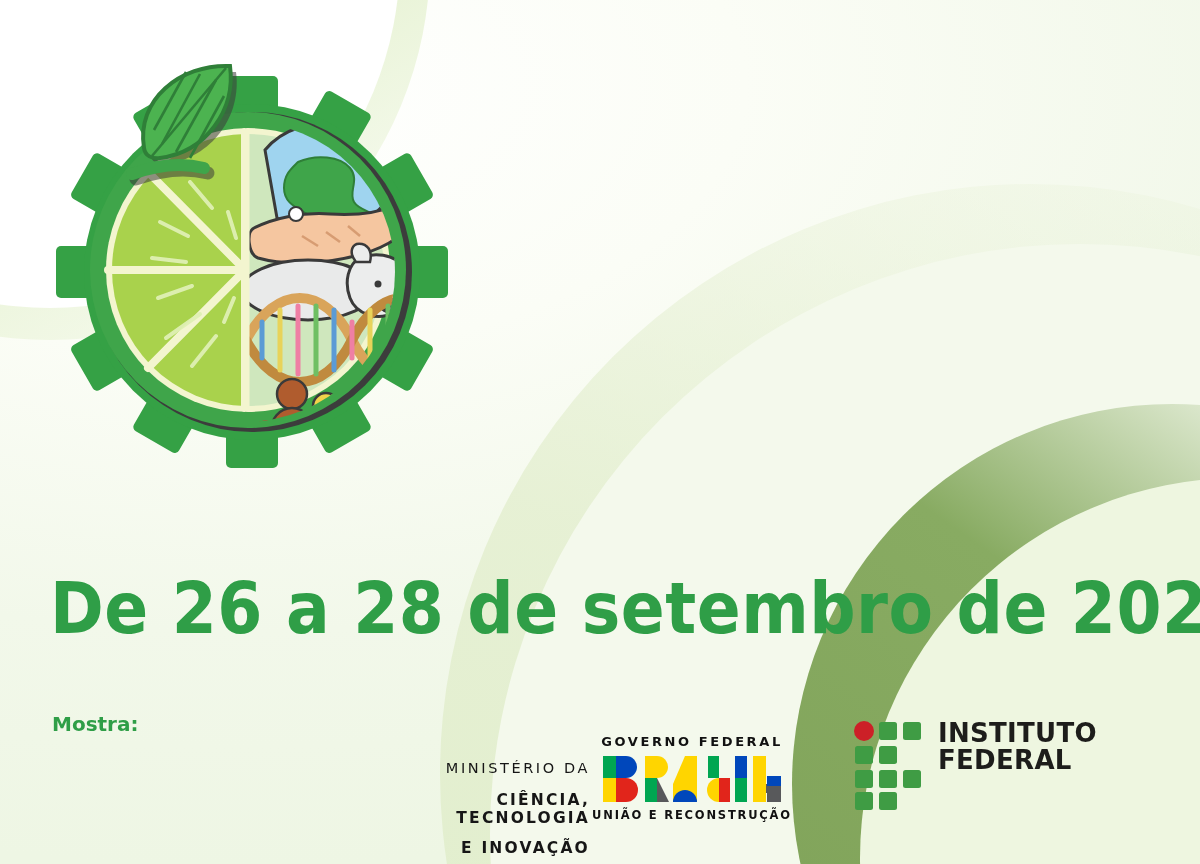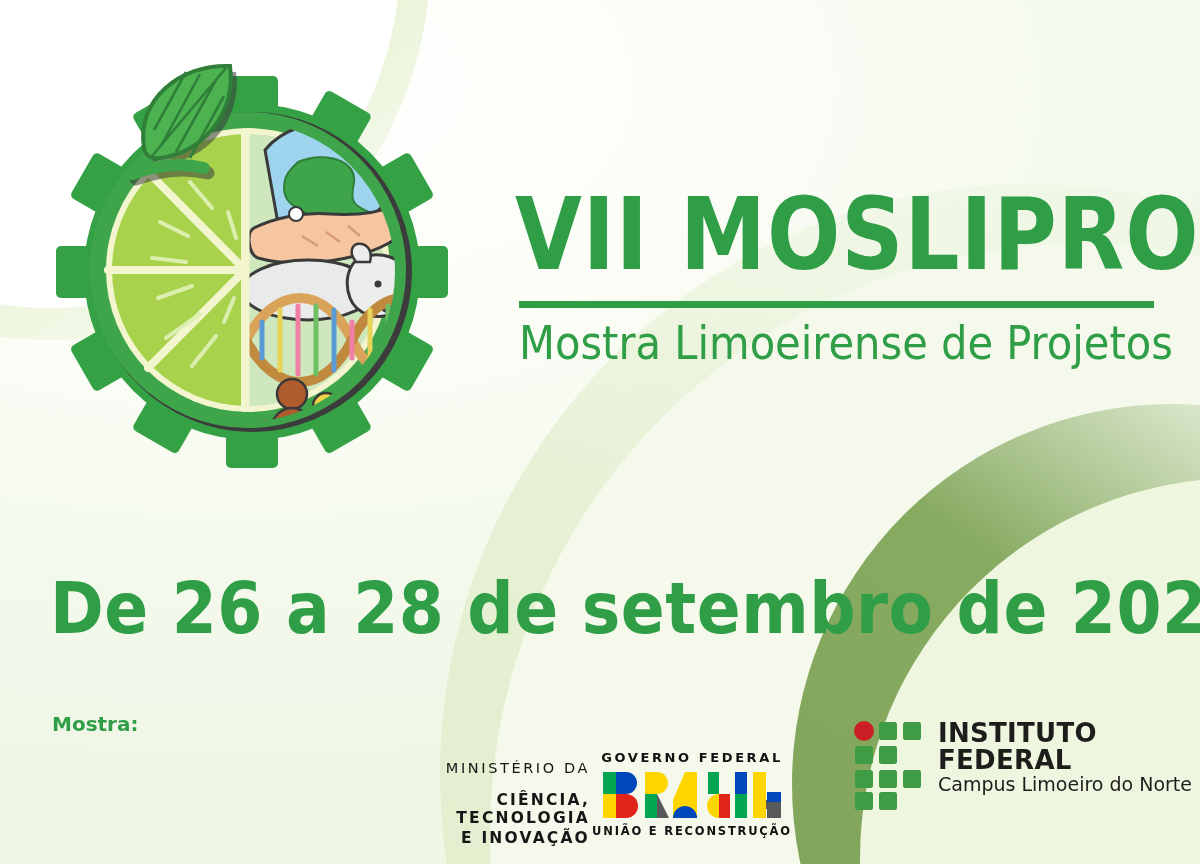--- a/index.html
+++ b/index.html
@@ -71,23 +71,23 @@
     font-weight:bold;font-size:20px;color:#2f9e47;
   }
   
   #apoio-block{position:absolute;left:52px;top:12px;}
   #cnpq-logo{margin-top:6px;width:275px;height:84px;}
   #cnpq-logo svg{display:block;}
   
   #ministry-block{position:absolute;left:375px;top:60px;width:215px;text-align:right;color:#161616;}
   .min-l1{font-size:14.5px;letter-spacing:2.6px;font-family:"DejaVu Sans","Liberation Sans",sans-serif;text-align:right;}
   .min-l2{font-size:15.5px;letter-spacing:2.2px;font-weight:bold;font-family:"DejaVu Sans","Liberation Sans",sans-serif;margin-top:15px;}
-  .min-l3{font-size:15.5px;letter-spacing:2.2px;font-weight:bold;font-family:"DejaVu Sans","Liberation Sans",sans-serif;margin-top:2px;}
-  
-  #brasil-block{position:absolute;left:592px;top:50px;width:200px;text-align:center;}
+  .min-l3{font-size:15.5px;letter-spacing:2.2px;font-weight:bold;font-family:"DejaVu Sans","Liberation Sans",sans-serif;margin-top:12px;}
+  
+  #brasil-block{position:absolute;left:592px;top:34px;width:200px;text-align:center;}
   .gov-top{font-size:13px;font-weight:bold;letter-spacing:2.6px;color:#111;font-family:"DejaVu Sans","Liberation Sans",sans-serif;}
   #brasil-art{margin:5px auto 4px auto;width:182px;height:50px;}
   #brasil-art svg{display:block;}
   .gov-bottom{font-size:11.5px;font-weight:bold;letter-spacing:1.8px;color:#111;font-family:"DejaVu Sans","Liberation Sans",sans-serif;text-align:center;}
   
   #realizacao-block{position:absolute;left:852px;top:12px;}
   #if-row{display:flex;align-items:flex-start;margin-top:8px;}
   #if-grid{width:72px;height:92px;flex:0 0 auto;}
   #if-grid svg{display:block;}
   #if-text{margin-left:14px;color:#1d1d1b;}
@@ -266,25 +266,20 @@
             <path d="M136,130 L176,58"></path>
           <path d="M114,108 L146,50"></path>
             <path d="M150,136 L184,74"></path>
         </g>
         <path d="M92,152 c22,-8 48,-12 72,-6" fill="none" stroke="#3a3a3a" stroke-width="13" stroke-linecap="round" opacity=".55" transform="translate(4,5)"></path>
         <path d="M92,152 c22,-8 48,-12 72,-6" fill="none" stroke="#3fa54a" stroke-width="12" stroke-linecap="round"></path>
       </g>
     </svg>
   </div>
 
-  <div id="title-block">
-    <div class="title-main">VII MOSLIPRO</div>
-    <div class="title-rule"></div>
-    <div class="title-sub">Mostra Limoeirense de Projetos</div>
-  </div>
 
   <div id="date-line">De 26 a 28 de setembro de 2023</div>
 
   <div id="footer">
 
     <div id="apoio-block">
       <div class="foot-label">Mostra:</div>
     </div>
 
     <div id="ministry-block">
@@ -347,19 +342,18 @@
               <rect x="27" y="50" width="18" height="18" rx="2.5"></rect>
               <rect x="51" y="50" width="18" height="18" rx="2.5"></rect>
               <rect x="3" y="72" width="18" height="18" rx="2.5"></rect>
               <rect x="27" y="72" width="18" height="18" rx="2.5"></rect>
             </g>
             <circle cx="12" cy="11" r="10" fill="#cc2027"></circle>
           </svg>
         </div>
         <div id="if-text">
           <div class="if-l1">INSTITUTO FEDERAL</div>
-          <div class="if-l3">Campus Limoeiro do Norte</div>
         </div>
       </div>
     </div>
 
   </div>
 </div>
 
 </body></html>

